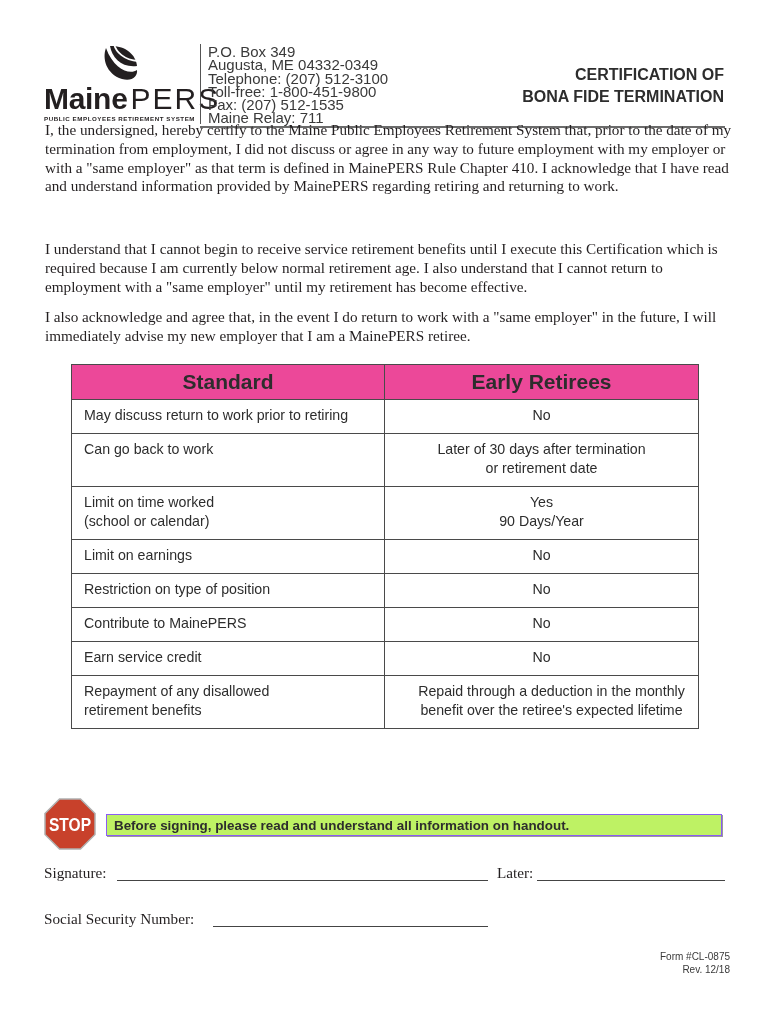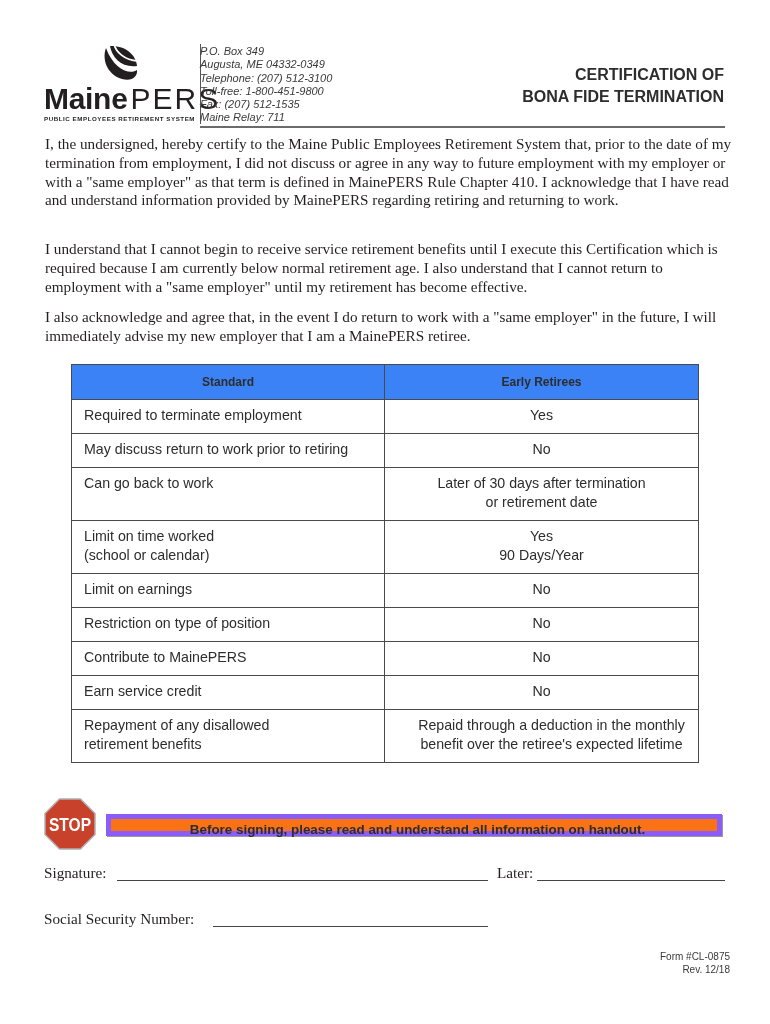--- a/index.html
+++ b/index.html
@@ -6,44 +6,44 @@
   body { width:770px; height:1024px; position:relative; overflow:hidden; color:#231f20; }
 
   
   .logo { position:absolute; left:44px; top:44px; width:150px; height:80px; }
   .logo-mark { position:absolute; left:56px; top:0; width:40px; height:38px; }
   .logo-word { position:absolute; left:0; top:40px; font-family:"Liberation Sans",sans-serif; font-size:30px; line-height:30px; letter-spacing:-0.3px; color:#231f20; white-space:nowrap;text-align:center; }
   .logo-word b { font-weight:700; }
   .logo-word span.light { font-weight:400; letter-spacing:2px; margin-left:3px; }
   .logo-sub { position:absolute; left:0; top:71px; font-family:"Liberation Sans",sans-serif; font-size:6.2px; font-weight:700; letter-spacing:0.55px; white-space:nowrap; color:#231f20; }
   .vbar { position:absolute; left:200px; top:44px; width:1px; height:80px; background:#555; }
-  .address { position:absolute; left:200px; top:45px; font-family:"Liberation Sans",sans-serif; font-size:11px; line-height:13.3px; color:#3a3a3a;font-style:italic; }
+  .address { position:absolute; left:208px; top:45px; font-family:"Liberation Sans",sans-serif; font-size:15px; line-height:13.3px; color:#3a3a3a; }
   .address div { white-space:nowrap; }
   .title { position:absolute; right:46px; top:64px; text-align:right; font-family:"Liberation Sans",sans-serif; font-weight:700; font-size:16px; line-height:22px; color:#2d2d2d; }
   .hrule { position:absolute; left:200px; top:126px; width:525px; height:2px; background:#6b6b6b; }
 
   
   .para { position:absolute; left:45px; width:690px; font-family:"Liberation Serif",serif; font-size:15.2px; line-height:18.8px; color:#231f20; }
-  #p1 { top:135px; }
+  #p1 { top:121px; }
   #p2 { top:240px; }
   #p3 { top:308px; }
 
   
   table.cmp { position:absolute; left:71px; top:364px; width:628px; border-collapse:collapse; font-family:"Liberation Sans",sans-serif; font-size:14.2px; color:#2d2d2d; }
   table.cmp td, table.cmp th { border:1.5px solid #4a4a4a; }
-  table.cmp th { background:#3b82f6; font-size:12px; font-weight:700; height:34px; text-align:center; padding:0; }
+  table.cmp th { background:#ec4899; font-size:21px; font-weight:700; height:34px; text-align:center; padding:0; }
   table.cmp td { padding:6px 12px; vertical-align:top; line-height:18.6px; }
   table.cmp td.c1 { width:288px; text-align:left; }
   table.cmp td.c2 { text-align:center; }
   table.cmp tr.h1 td { height:21px; }
   table.cmp tr.h2 td { height:40px; }
 
   
   .stop { position:absolute; left:44px; top:798px; width:52px; height:52px; }
-  .notice { position:absolute; left:106px; top:814px; width:616px; height:22px; background:#f97316; border:5px solid #8b5cf6; box-shadow: 1px 1px 0 #9a9a9a; font-family:"Liberation Sans",sans-serif; font-weight:700; font-size:13.4px; line-height:22px; padding-left:7px; box-sizing:border-box; color:#2d2d2d;text-align:center; }
+  .notice { position:absolute; left:106px; top:814px; width:616px; height:22px; background:#bef264; border:1px solid #8b5cf6; box-shadow: 1px 1px 0 #9a9a9a; font-family:"Liberation Sans",sans-serif; font-weight:700; font-size:13.4px; line-height:22px; padding-left:7px; box-sizing:border-box; color:#2d2d2d; }
 
   
   .field { position:absolute; font-family:"Liberation Serif",serif; font-size:15.2px; color:#231f20; white-space:nowrap; }
   .line { position:absolute; height:1px; background:#444; }
   #sig-label { left:44px; top:864px; }
   #sig-line { left:117px; top:880px; width:371px; }
   #date-label { left:497px; top:864px; }
   #date-line { left:537px; top:880px; width:188px; }
   #ssn-label { left:44px; top:910px; }
   #ssn-line { left:213px; top:926px; width:275px; }
@@ -83,24 +83,20 @@
 <div class="para" id="p3">I also acknowledge and agree that, in the event I do return to work with a "same employer" in the future, I will immediately advise my new employer that I am a MainePERS retiree.</div>
 
 <table class="cmp">
   <thead>
     <tr>
       <th>Standard</th>
       <th>Early Retirees</th>
     </tr>
   </thead>
   <tbody id="tbody">
-      <tr class="h1">
-        <td class="c1" style="white-space: pre-line;">Required to terminate employment</td>
-        <td class="c2" style="white-space: pre-line;">Yes</td>
-      </tr>
       <tr class="h1">
         <td class="c1" style="white-space: pre-line;">May discuss return to work prior to retiring</td>
         <td class="c2" style="white-space: pre-line;">No</td>
       </tr>
       <tr class="h2">
         <td class="c1" style="white-space: pre-line;">Can go back to work</td>
         <td class="c2" style="white-space: pre-line; padding: 6px 50px; margin-top: 20px;">Later of 30 days after termination or retirement date</td>
       </tr>
       <tr class="h2">
         <td class="c1" style="white-space: pre-line;">Limit on time worked

